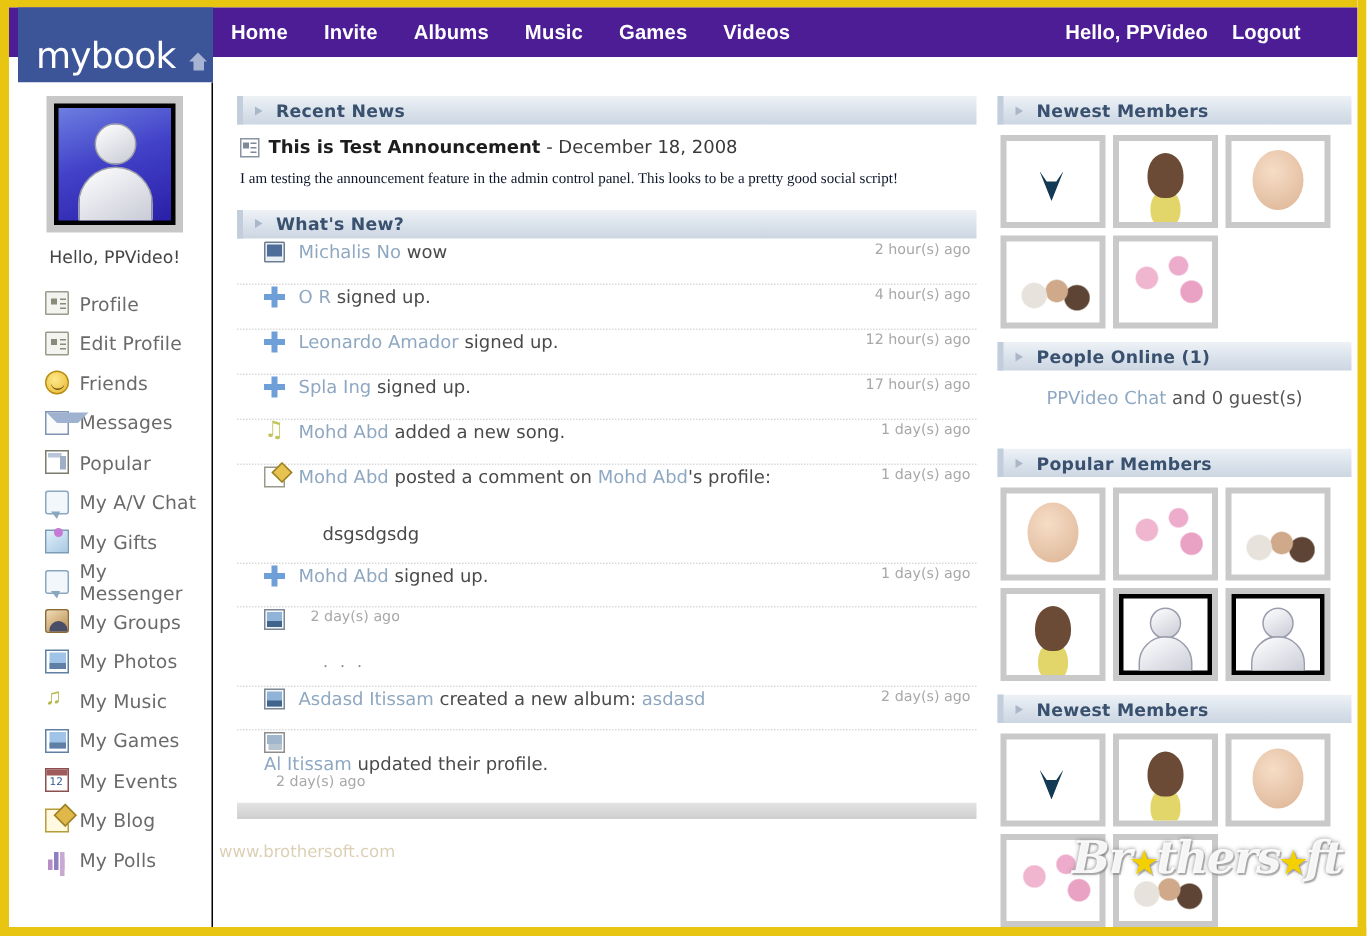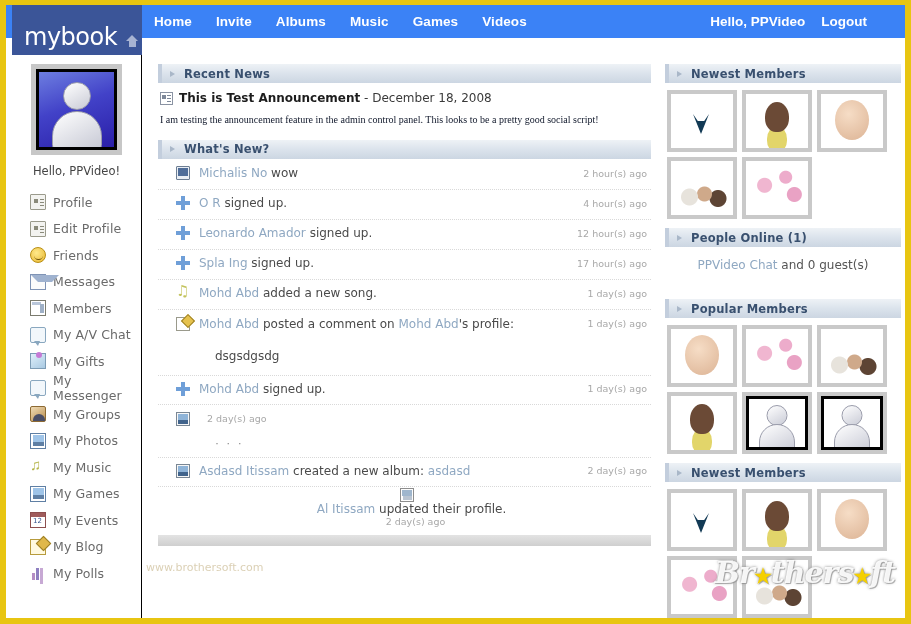--- a/index.html
+++ b/index.html
@@ -21,21 +21,21 @@
     overflow: hidden;
   }
 
   
   .topstrip {
     position: absolute; left: 0; top: 0; width: 899px; height: 5px;
     background: #e8c511;
   }
   .navbar {
     position: absolute; left: 0; top: 5px; width: 899px; height: 33px;
-    background: #3b82f6;
+    background: #4c1d95;
     display: flex; align-items: center;
   }
   .navbar .navspacer { width: 136px; flex: 0 0 136px; }
   .navlinks { display: flex; align-items: center; gap: 0px; }
   .navlinks a {
     color: #ffffff; text-decoration: none;
     font-size: 13.5px; font-weight: bold;
     padding: 0 12px; letter-spacing: .1px;
     white-space: nowrap;
   }
@@ -211,21 +211,21 @@
                                 background:#7d8899; box-shadow:0 3px 0 #7d8899, 0 6px 0 #7d8899; }
   .news-title { font-size: 12px; color: #3a3a3a; font-family:"DejaVu Sans",sans-serif; }
   .news-title b { color: #1d1d1d; }
   .news-body {
     font-size: 10px; color: #0f172a; line-height: 1.55;
     margin: 7px 2px 11px 2px; font-family:Liberation Serif, serif;
   }
 
   .feed { margin-top: 1px; }
   .feed-row {
-    display: flex; align-items: center;
+    display: flex; 
     min-height: 30px;
     border-bottom: 1px dotted #d9d9d9;
     padding: 1px 4px 3px 18px;
     font-size: 12px; color: #555; font-family:"DejaVu Sans",sans-serif;
   }
   .feed-row .fico { width: 14px; height: 14px; flex: 0 0 14px; margin-right: 9px; position: relative; }
   .feed-row .txt { flex: 1 1 auto; min-width: 0; color:#4a4a4a; }
   .feed-row .txt .u { color: #8fa8c2; }
   .feed-row .txt .lnk { color: #8fa8c2; }
   .feed-row .when {
@@ -376,21 +376,21 @@
         <li>
           <span class="ico smiley"></span>
           <a href="#">Friends</a>
         </li>
         <li>
           <span class="ico env"></span>
           <a href="#">Messages</a>
         </li>
         <li>
           <span class="ico window"></span>
-          <a href="#">Members</a>
+          <a href="#">Popular</a>
         </li>
         <li>
           <span class="ico bubble"></span>
           <a href="#">My A/V Chat</a>
         </li>
         <li>
           <span class="ico gift"></span>
           <a href="#">My Gifts</a>
         </li>
         <li>

